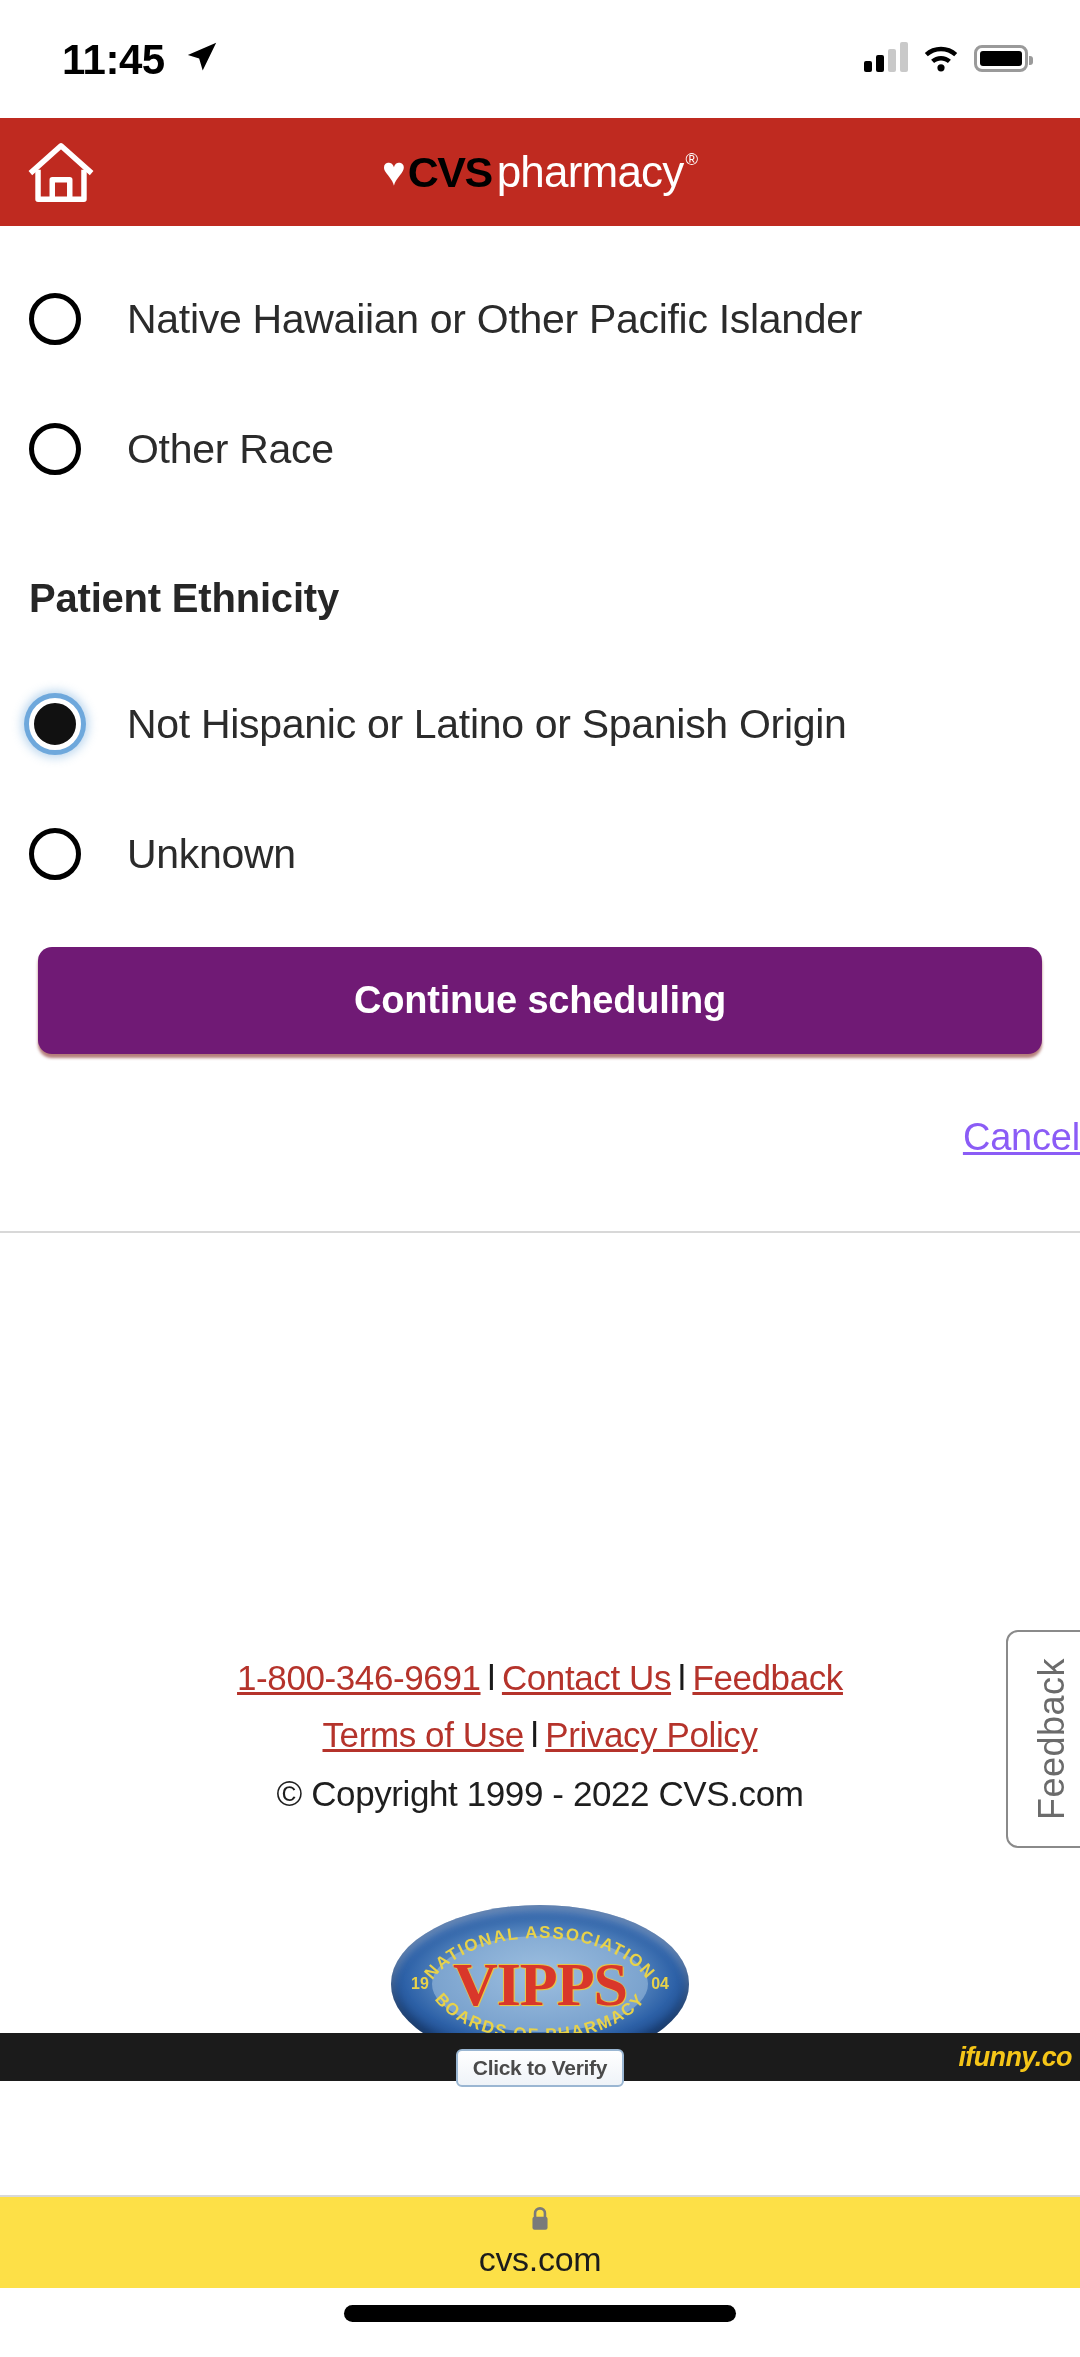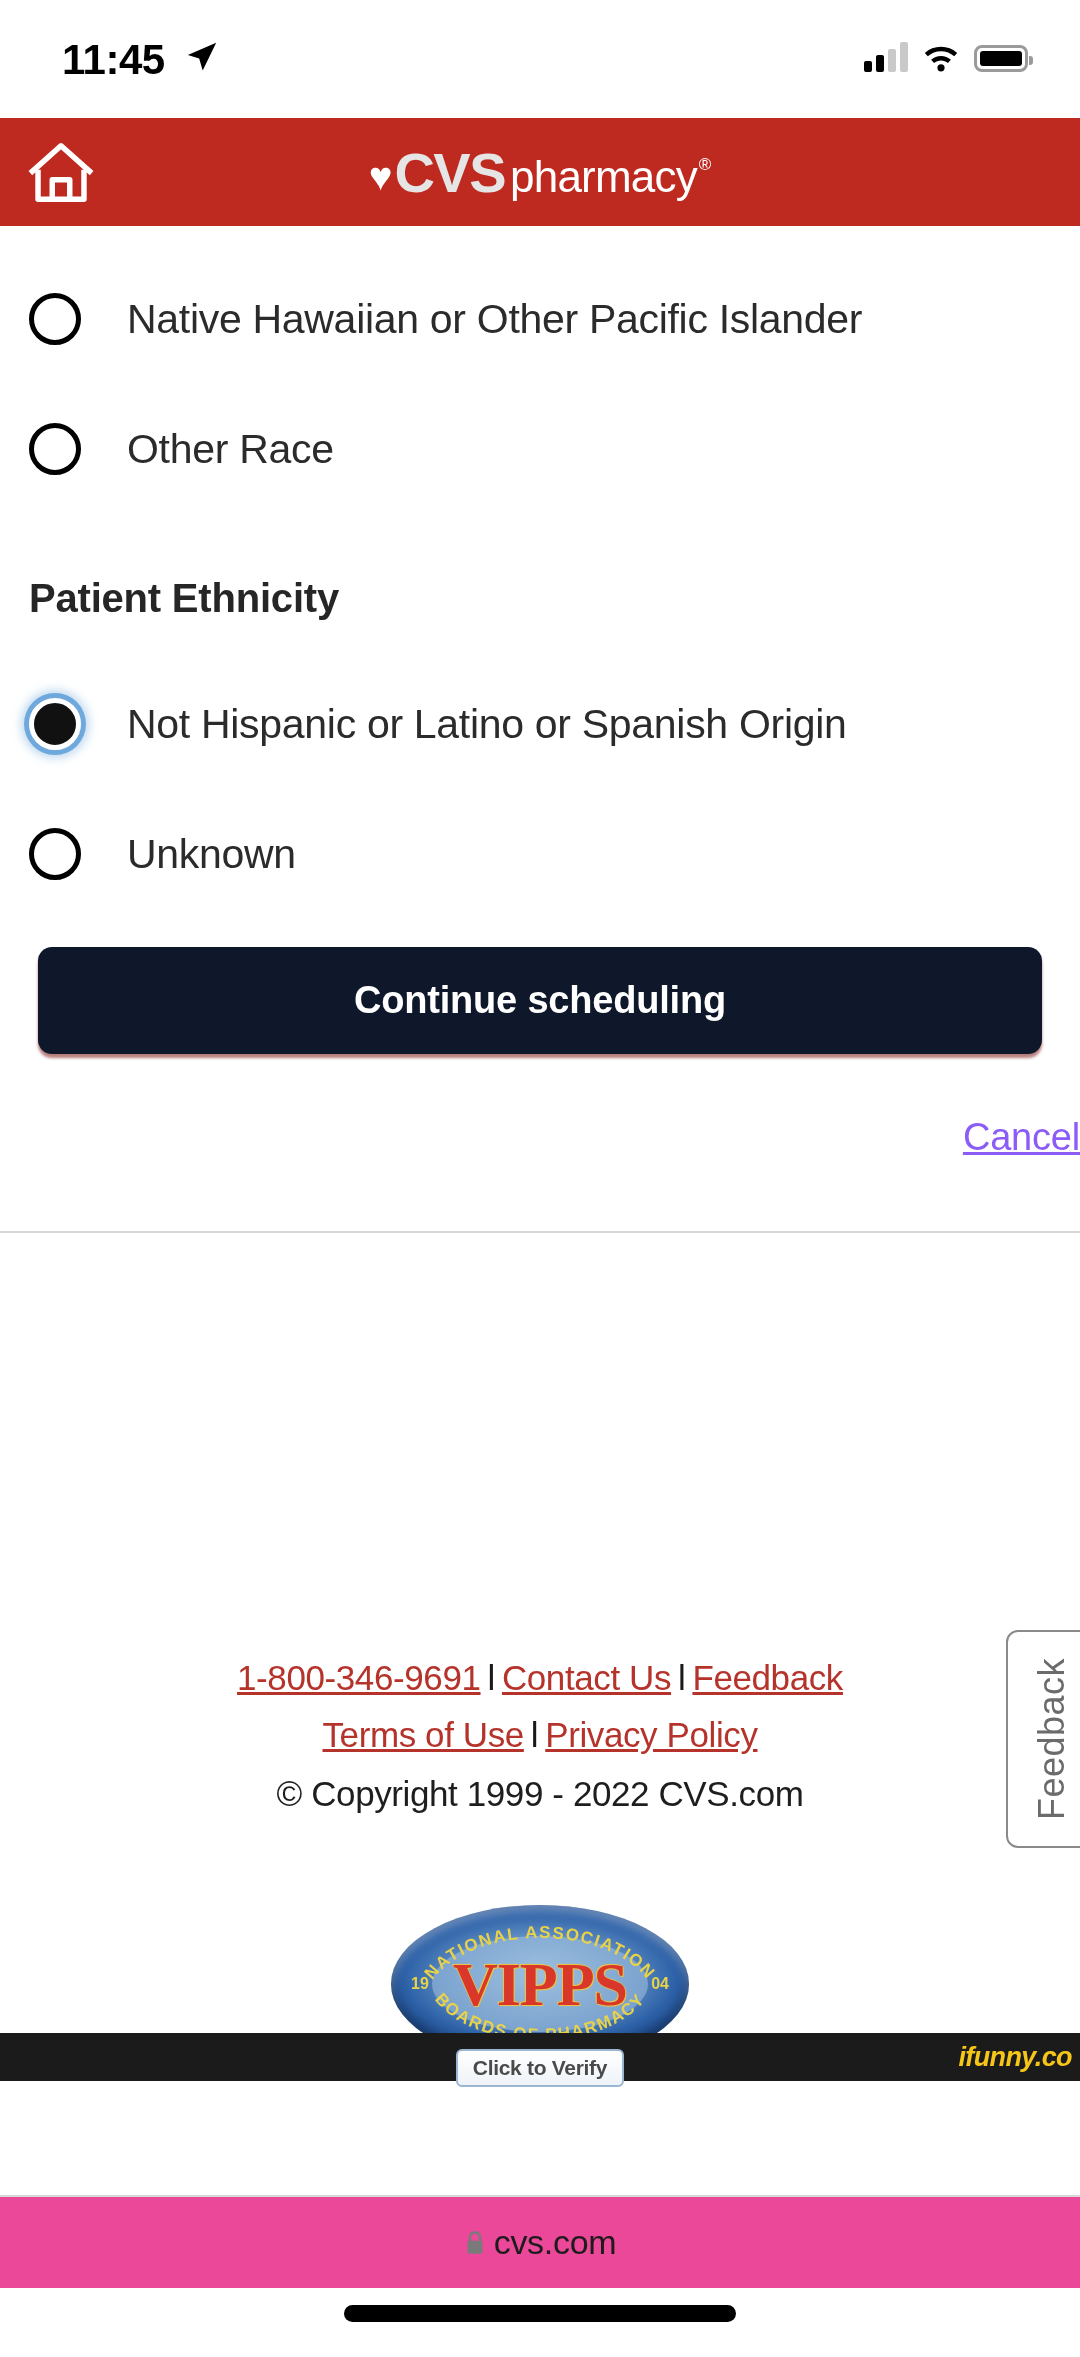--- a/index.html
+++ b/index.html
@@ -70,21 +70,21 @@
     display: flex; align-items: center; justify-content: center;
   }
   .cvs-logo {
     position: absolute; left: 50%; top: 50%;
     transform: translate(-50%, -50%);
     display: flex; align-items: baseline;
     white-space: nowrap;
   }
   .cvs-heart { font-size: 40px; color: #fff; line-height: 1; margin-right: 2px; position: relative; top: -2px;}
   .cvs-main {
-    font-size: 56px; font-weight: 800; color: #e5e5e5;
+    font-size: 43px; font-weight: 800; color: #000000;
     letter-spacing: -1.5px; font-family: "Liberation Sans", sans-serif;
   }
   .cvs-sub {
     font-size: 44px; font-weight: 400; color: #fff;
     letter-spacing: -0.8px; margin-left: 5px;
   }
   .cvs-reg { font-size: 17px; color: #fff; position: relative; top: -22px; margin-left: 2px; }
 
   
   .form {
@@ -122,21 +122,21 @@
     font-weight: bold;
     color: #262626;
     letter-spacing: -0.2px;
   }
 
   
   .continue-wrap { padding: 0 38px; }
   .continue-btn {
     width: 100%;
     height: 107px;
-    background: #0f172a;
+    background: #701a75;
     border: none;
     border-radius: 14px;
     color: #fff;
     font-size: 38px;
     font-weight: bold;
     letter-spacing: -0.2px;
     box-shadow: 0 4px 3px rgba(120,20,14,0.55);
     cursor: pointer;
   }
   .cancel-link {
@@ -248,24 +248,25 @@
     position: relative; z-index: 5;
   }
   .verify-box span {
     font-size: 21px; color: #4a4a4a; font-weight: bold; letter-spacing: -0.3px;
   }
 
   
   .urlbar {
     position: absolute; left: 0; top: 2195px;
     width: 1080px; height: 93px;
-    background: #ec4899;
+    background: #fde047;
     display: flex; align-items: center; justify-content: center;
     gap: 8px;
     border-top: 2px solid #d8d8d8;
+    flex-direction: column;
   }
   .urlbar .lock { width: 22px; height: 26px; position: relative; }
   .urlbar .url-text { font-size: 34px; color: #1c1c1c; letter-spacing: -0.3px; }
 
   
   .home-indicator {
     position: absolute; left: 50%; top: 2305px;
     transform: translateX(-50%);
     width: 392px; height: 17px;
     background: #000; border-radius: 9px;

